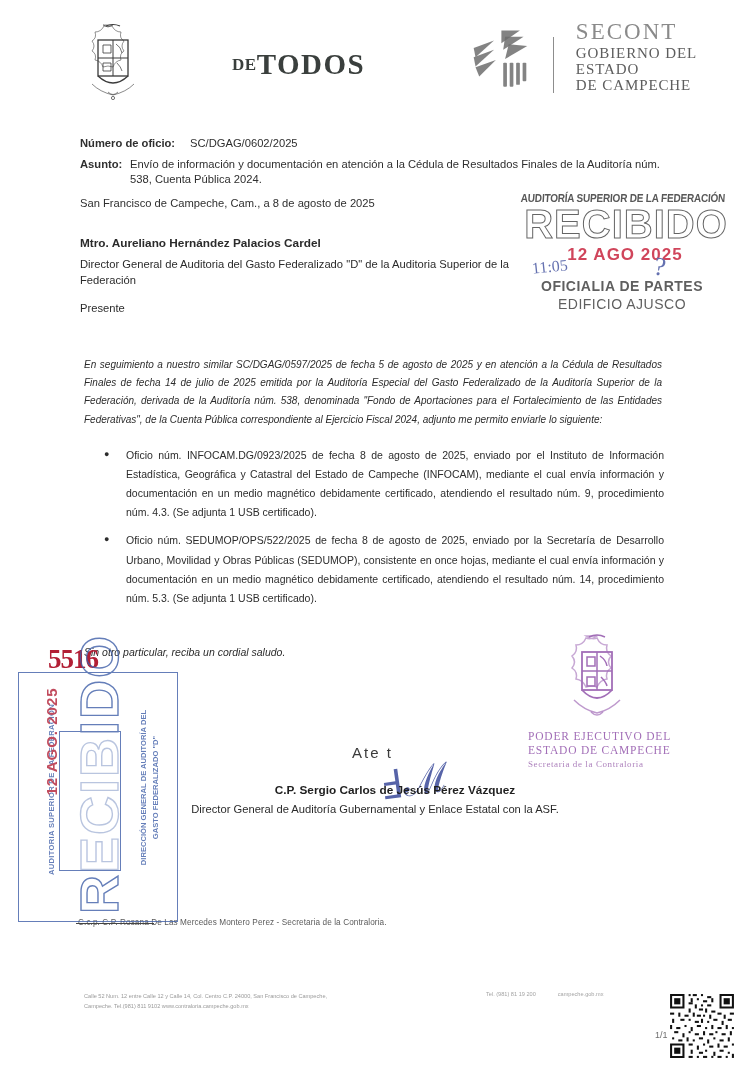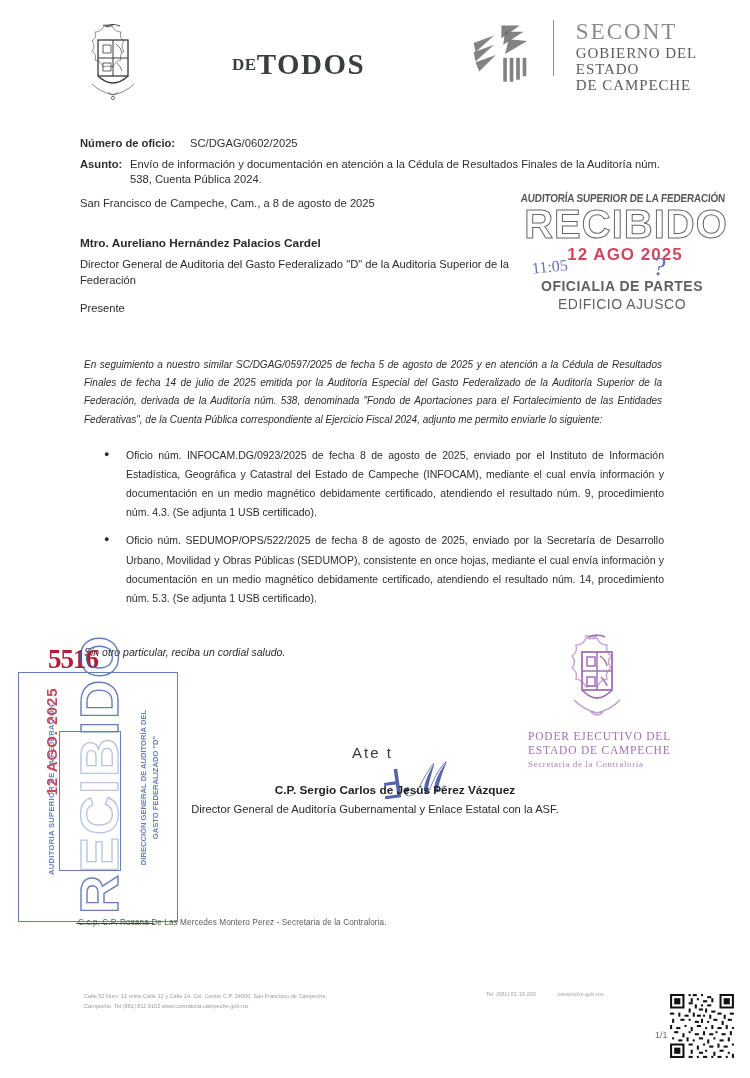--- a/index.html
+++ b/index.html
@@ -15,21 +15,21 @@
   .page { position: relative; width: 750px; height: 1078px; }
 
   
   .header { position: absolute; top: 0; left: 0; width: 750px; height: 120px; }
 
   .crest-left { position: absolute; left: 82px; top: 22px; width: 62px; height: 78px; }
   .de-todos { position: absolute; left: 232px; top: 48px; font-family: "Liberation Serif", serif; color: #3a3f3d; }
   .de-todos .de { font-size: 17px; font-weight: bold; letter-spacing: .5px; vertical-align: 4px; text-align: right; }
   .de-todos .todos { font-size: 29px; font-weight: bold; letter-spacing: 1.5px; }
 
-  .secont-block { position: absolute; left: 470px; top: 20px; display: flex; align-items: flex-start; gap: 22px; }
+  .secont-block { position: absolute; left: 470px; top: 20px; display: flex; align-items: flex-end; gap: 22px; }
   .secont-mark { width: 66px; height: 68px; position: relative; }
   .secont-divider { width: 1px; height: 56px; background: #8d8d8d; }
   .secont-text { font-family: "Liberation Serif", serif; color: #6e6e6e; line-height: 1.08; }
   .secont-text .brand { font-size: 23px; letter-spacing: 2px; color: #8a8a8a; display: block; }
   .secont-text .sub { font-size: 15px; letter-spacing: .9px; color: #5d5d5d; display: block; }
 
   
   .meta { position: absolute; left: 80px; top: 136px; width: 580px; font-size: 11.2px; color: #2f2f2f; }
   .meta-row { display: flex; margin-bottom: 6px; line-height: 1.35; }
   .meta-label { font-weight: bold; white-space: nowrap; }

